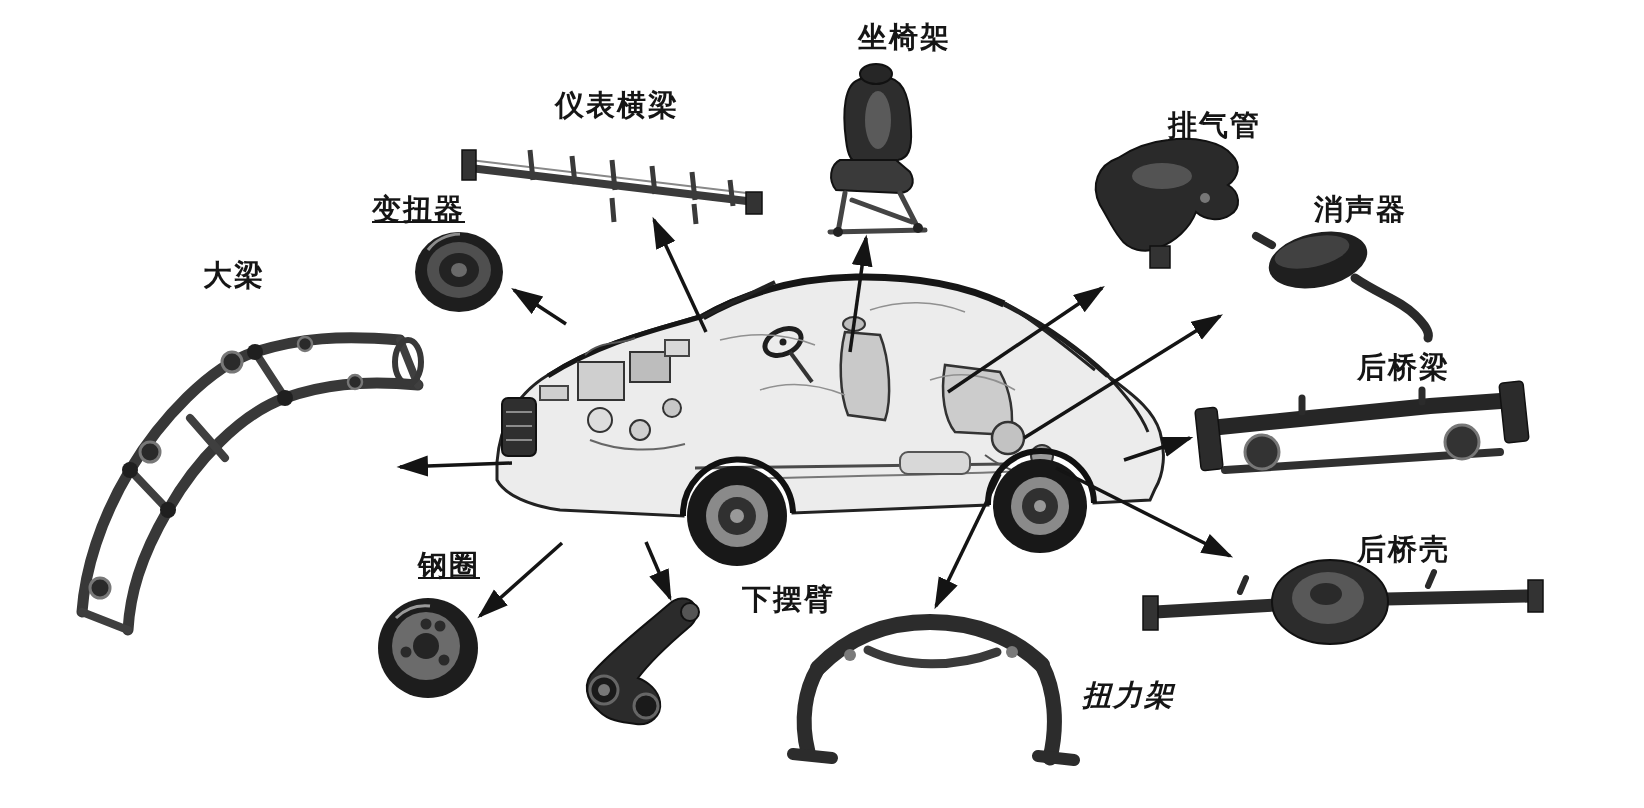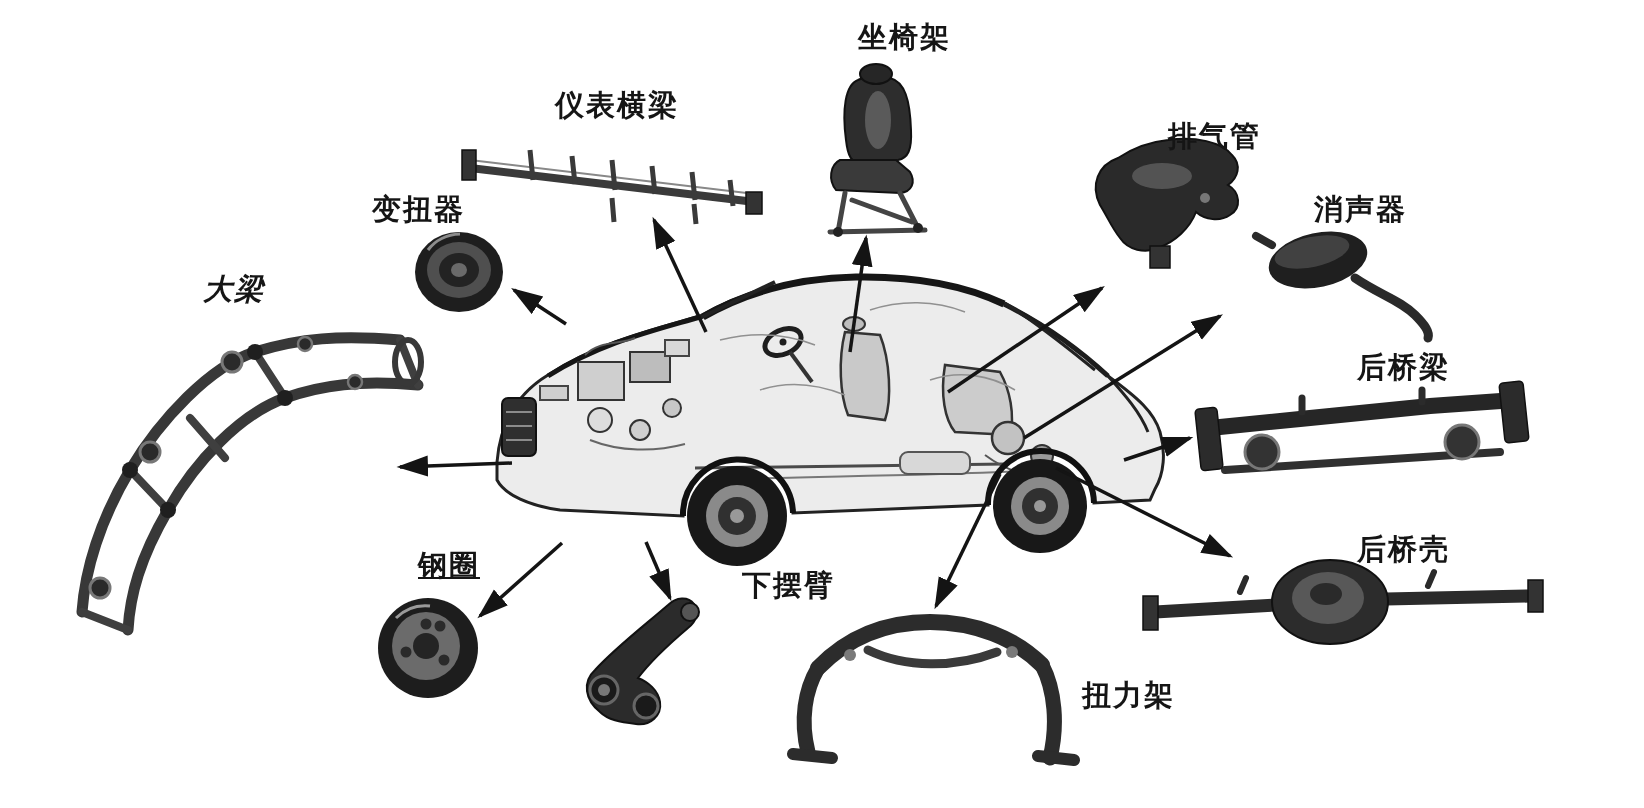--- a/index.html
+++ b/index.html
@@ -225,22 +225,22 @@
       <line x1="1000" y1="474" x2="936" y2="606" marker-end="url(#ah)"></line>
       <line x1="948" y1="392" x2="1102" y2="288" marker-end="url(#ah)"></line>
       <line x1="1024" y1="438" x2="1220" y2="316" marker-end="url(#ah)"></line>
       <line x1="1124" y1="460" x2="1190" y2="438" marker-end="url(#ah)"></line>
       <line x1="1056" y1="468" x2="1230" y2="556" marker-end="url(#ah)"></line>
     </g>
   </svg>
 
   <div class="part-label" style="left:858px; top:18px;">坐椅架</div>
   <div class="part-label" style="left:555px; top:86px;font-family:Liberation Mono, monospace;">仪表横梁</div>
-  <div class="part-label" style="left:372px; top:190px;">变扭器</div>
-  <div class="part-label" style="left:203px; top:270px;font-style:italic;">大梁</div>
+  <div class="part-label" style="left:372px; top:190px;text-decoration:underline;">变扭器</div>
+  <div class="part-label" style="left:203px; top:256px;">大梁</div>
   <div class="part-label" style="left:418px; top:546px;text-decoration:underline;">钢圈</div>
-  <div class="part-label" style="left:742px; top:566px;font-family:Liberation Mono, monospace;">下摆臂</div>
-  <div class="part-label" style="left:1082px;top:676px;">扭力架</div>
-  <div class="part-label" style="left:1168px;top:106px;margin-top:11px;">排气管</div>
+  <div class="part-label" style="left:742px; top:580px;font-family:Liberation Mono, monospace;">下摆臂</div>
+  <div class="part-label" style="left:1082px;top:676px;font-style:italic;">扭力架</div>
+  <div class="part-label" style="left:1168px;top:106px;">排气管</div>
   <div class="part-label" style="left:1314px;top:190px;">消声器</div>
   <div class="part-label" style="left:1357px;top:348px;">后桥梁</div>
   <div class="part-label" style="left:1357px;top:530px;font-family:Liberation Mono, monospace;">后桥壳</div>
 </div>
 
 </body></html>

